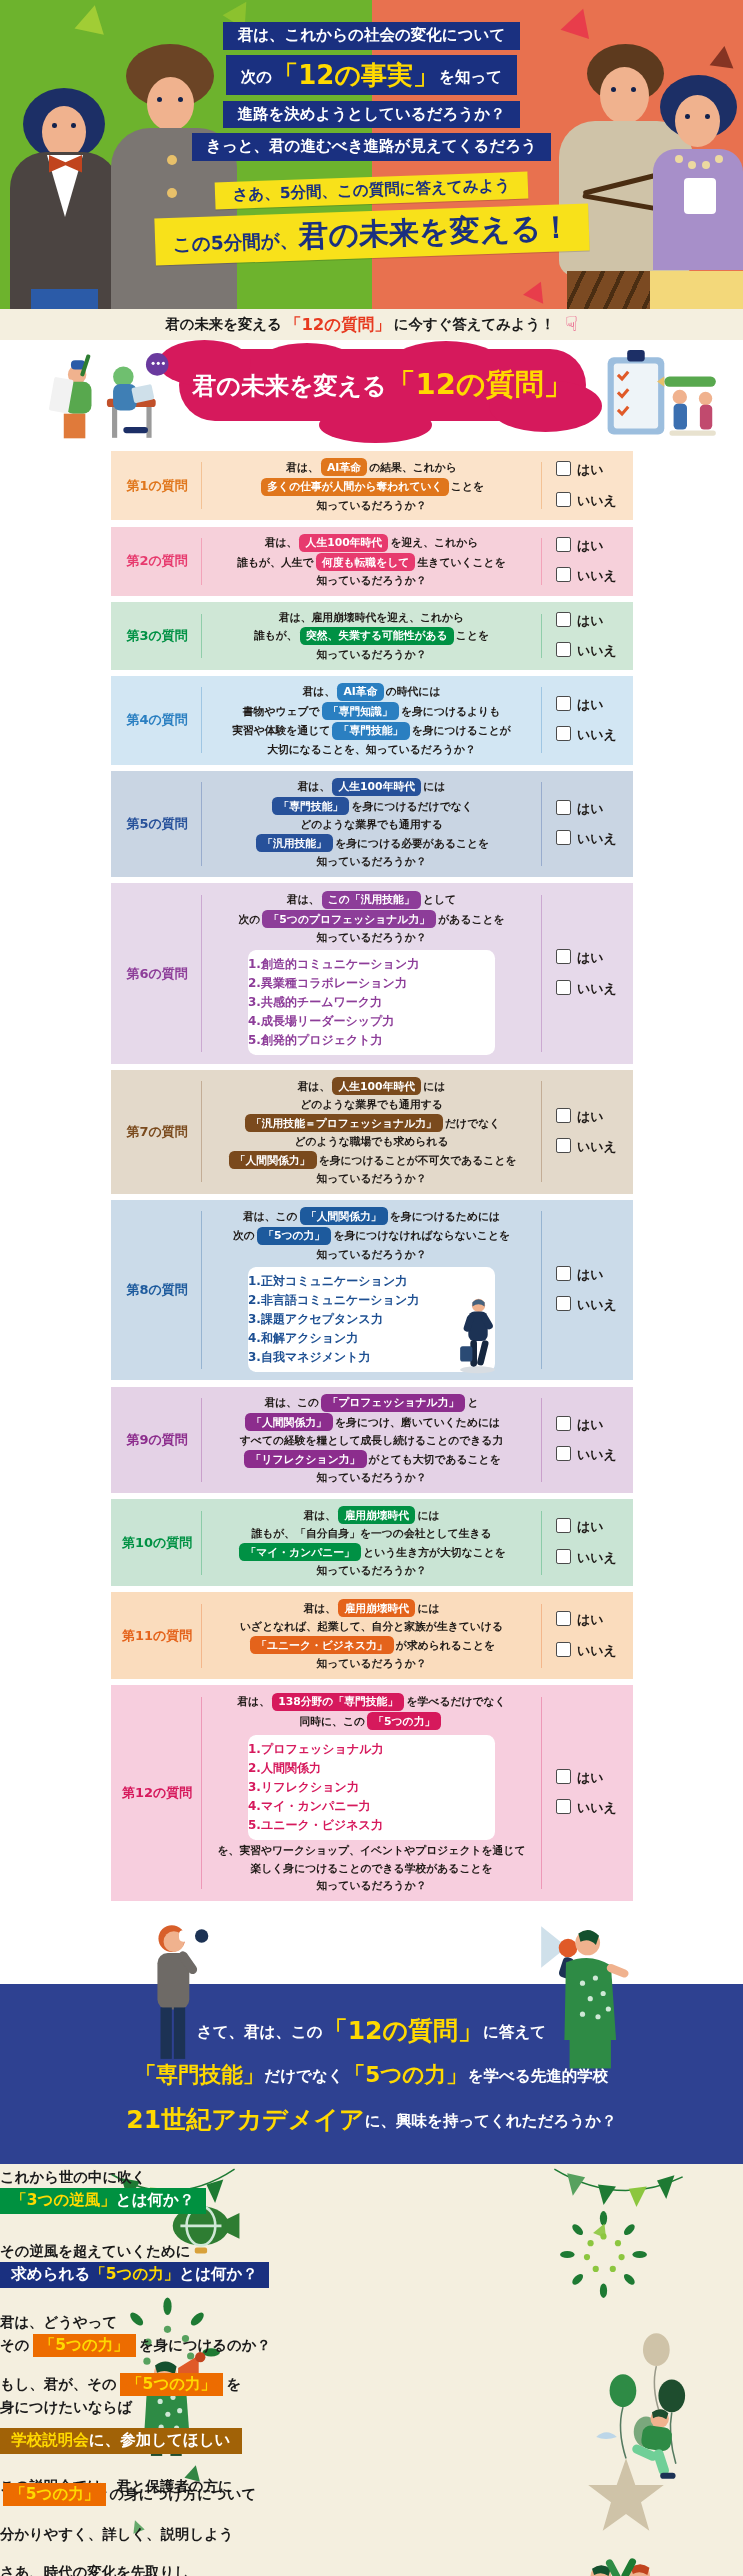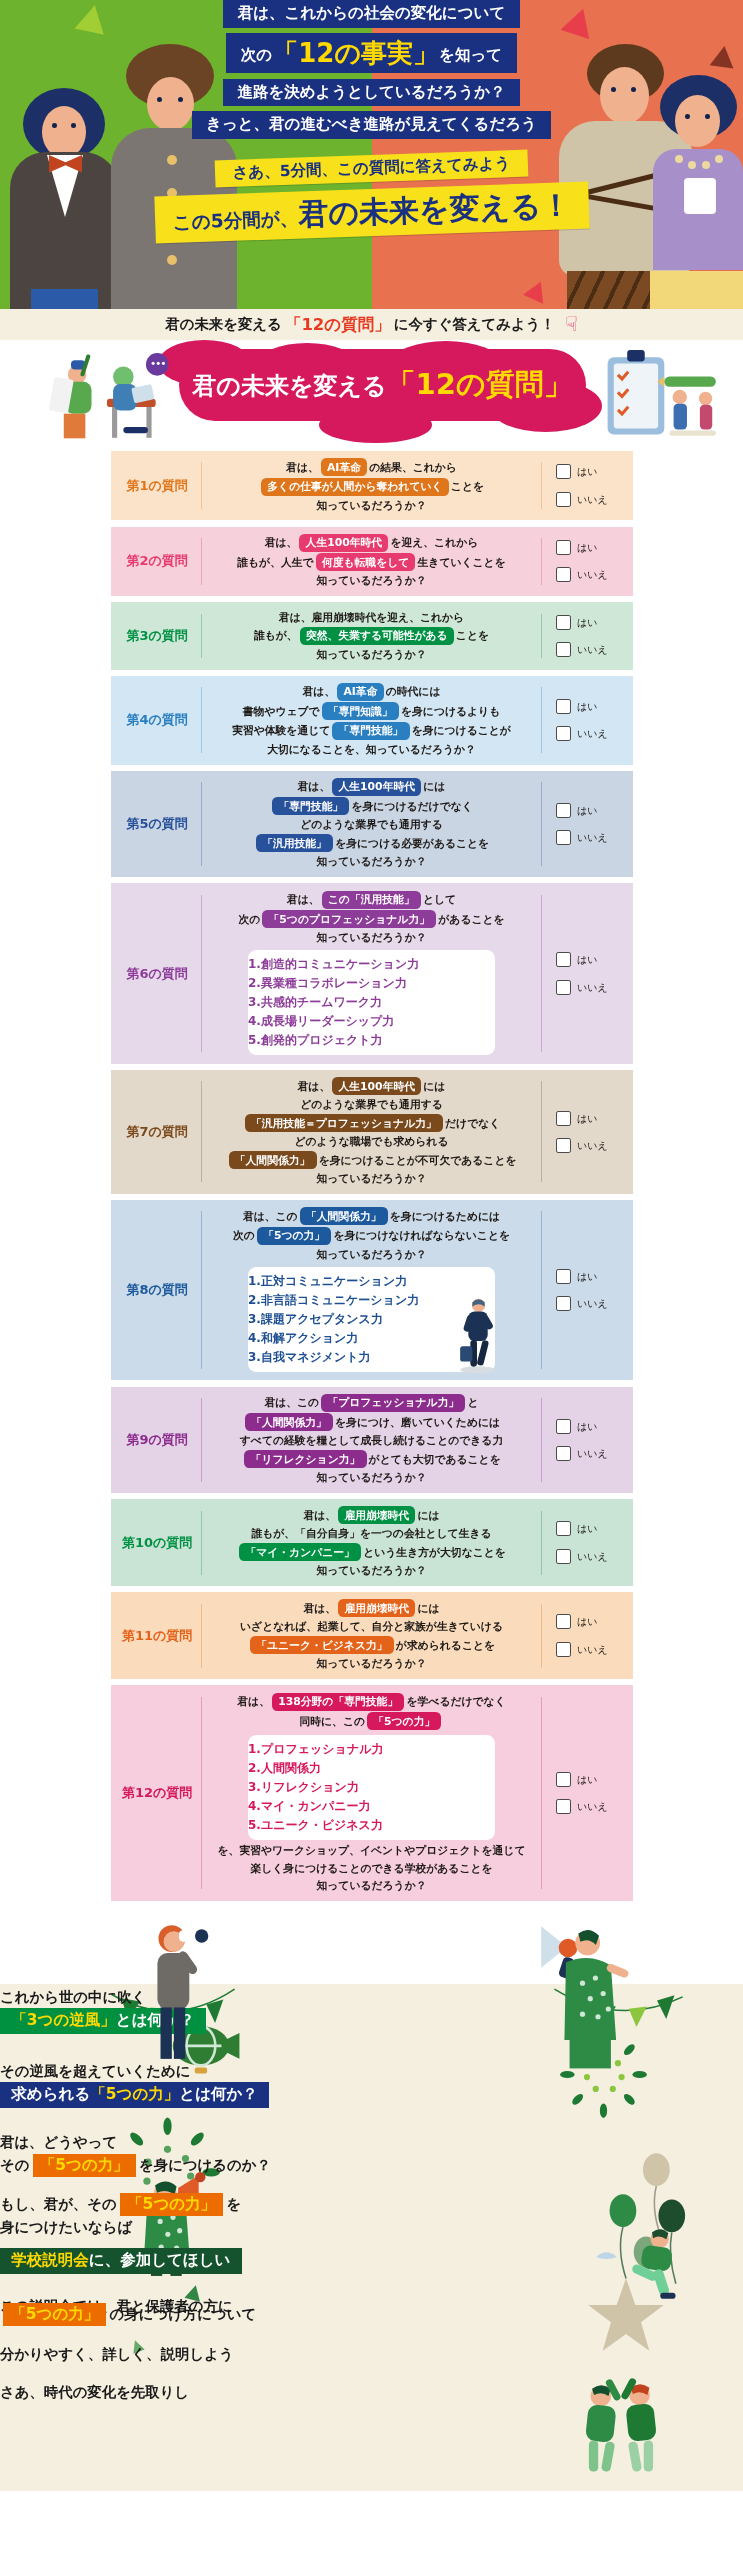--- a/index.html
+++ b/index.html
@@ -36,21 +36,21 @@
   .questions{width:522px;margin:0 auto;display:flex;flex-direction:column;gap:6.2px}
   .qrow{display:flex;align-items:center;background:var(--bg);padding:5.2px 3.1px}
   .qlabel{width:87px;text-align:center;font-size:13px;font-weight:800;color:var(--ac);flex:none}
   .qsep{width:1px;align-self:stretch;margin:6.2px 0;background:var(--ac);opacity:.30;flex:none}
   .qbody{flex:1;text-align:center;color:#1f1a17;font-size:10.8px;font-weight:700;padding:1px 2.1px}
   .ql{margin:0.5px 0;line-height:17px}
   .chip{display:inline-block;background:var(--ac);color:#fff;border-radius:5.2px;padding:0.5px 6.2px;margin:0.5px 2.1px;font-weight:800}
   .qlist{position:relative;background:#fff;border-radius:8.2px;width:247px;margin:4.1px auto 2.1px;padding:5.2px 0;text-align:left}
   .qlist .li{font-size:12px;font-weight:800;color:var(--lc);line-height:19px;}
   .qans{width:87px;flex:none;display:flex;flex-direction:column;gap:12.4px;padding-left:13.4px;box-sizing:border-box}
-  .ansrow{display:flex;align-items:flex-end;gap:6.2px;font-size:10px;font-weight:400;color:#1f1a17;cursor:pointer}
+  .ansrow{display:flex;align-items:flex-start;gap:6.2px;font-size:13px;font-weight:700;color:#1f1a17;cursor:pointer}
   .cb{width:13px;height:13px;background:#fff;border:1px solid #4a4a4a;border-radius:2.1px;flex:none}
   .r0{--bg:#fbe3ca;--ac:#e0761c}
   .r1{--bg:#f6d0da;--ac:#e73a6e}
   .r2{--bg:#cfe7d6;--ac:#009144}
   .r3{--bg:#d2e6f3;--ac:#2a7fc1}
   .r4{--bg:#c9d5e3;--ac:#27519a}
   .r5{--bg:#e6d9ea;--ac:#8d3d99;--lc:#8d3d99}
   .r6{--bg:#e3d9ca;--ac:#7a4a1d}
   .r7{--bg:#cbdbe9;--ac:#1d5a9d;--lc:#1d4f92}
   .r8{--bg:#e4d2e6;--ac:#8c2d8d}
@@ -65,21 +65,21 @@
   .band .yb{color:#ffd900;font-size:25px;vertical-align:-2.1px}
   .band .ym{color:#ffd900;font-size:21.6px;vertical-align:-1.5px}
   
   .bottom{position:relative;height:507px;background:#f4efdf;overflow:hidden}
   .babs{position:absolute;left:0;width:100%;text-align:left;font-weight:800;white-space:nowrap}
   .blk{font-size:14.4px;color:#1a1a1a}
   .cbox{display:inline-block;padding:2.6px 11.3px;font-size:15.5px}
   .cbox .y{color:#ffd900}.cbox .w{color:#fff}
   .greenbox{background:#009140}
   .navybox2{background:#1a3080}
-  .purplebox{background:#14532d}
+  .purplebox{background:#a16207}
   .ochip{display:inline-block;background:#ed6c00;color:#ffd900;padding:1px 7.2px;font-size:15.5px;font-weight:800;margin:0 3.1px}
   .deco{position:absolute;pointer-events:none}
 </style>
 </head>
 <body>
 
 <div class="page">
 
   <div class="hero">
     <div class="hero-left"></div>
@@ -134,21 +134,21 @@
       <div class="rect" style="left:653px;top:149px;width:90px;height:121px;background:#a78fc9;border-radius:23px 23px 0 0"></div>
       <div class="blob" style="left:675px;top:155px;width:8.2px;height:8.2px;background:#ecd9a0"></div>
       <div class="blob" style="left:688px;top:161px;width:8.2px;height:8.2px;background:#ecd9a0"></div>
       <div class="blob" style="left:702px;top:161px;width:8.2px;height:8.2px;background:#ecd9a0"></div>
       <div class="blob" style="left:715px;top:155px;width:8.2px;height:8.2px;background:#ecd9a0"></div>
       <div class="rect" style="left:684px;top:178px;width:32px;height:36px;background:#fff;border-radius:4.1px"></div>
       <div class="rect" style="left:650px;top:271px;width:93px;height:39px;background:#f3d87a"></div>
     </div>
 
     <div class="hero-center">
-      <div class="navybox" style="margin-top:0"><span>君は、これからの社会の変化について</span></div>
+      <div class="navybox" style="margin-top:22px"><span>君は、これからの社会の変化について</span></div>
       <div class="navybox" style="margin-top:5.2px"><span>次の</span><span class="big">「12の事実」</span><span>を知って</span></div>
       <div class="navybox" style="margin-top:5.2px"><span>進路を決めようとしているだろうか？</span></div>
       <div class="navybox" style="margin-top:5.2px"><span>きっと、君の進むべき進路が見えてくるだろう</span></div>
       <div class="yellowbox" style="margin-top:16.5px;font-size:15.5px"><span>さあ、5分間、この質問に答えてみよう</span></div>
       <div class="yellowbox" style="margin-top:6.2px"><span style="font-size:18.6px">この5分間が、</span><span style="font-size:30px">君の未来を変える！</span></div>
     </div>
   </div>
 
   <div class="strip">
     <span class="t1">君の未来を変える</span>
@@ -526,20 +526,25 @@
         <circle cx="165" cy="160" r="5" fill="#cfe8d6"></circle>
         <circle cx="190" cy="150" r="5" fill="#cfe8d6"></circle>
         <circle cx="150" cy="190" r="5" fill="#cfe8d6"></circle>
         <circle cx="180" cy="195" r="5" fill="#cfe8d6"></circle>
         <circle cx="200" cy="180" r="5" fill="#cfe8d6"></circle>
       <rect x="196" y="98" width="44" height="16" rx="8" fill="#f0b28e" transform="rotate(22 218 106)"></rect>
       <rect x="125" y="240" width="80" height="55" fill="#2e8b45"></rect>
     </svg>
   </div>
 
+  <div class="band">
+    <p class="ln" style="padding-top:30px"><span class="w30">さて、君は、この</span><span class="yb">「12の質問」</span><span class="w30">に答えて</span></p>
+    <p class="ln" style="margin-top:13.4px"><span class="ym">「専門技能」</span><span class="w30">だけでなく</span><span class="ym">「5つの力」</span><span class="w30">を学べる先進的学校</span></p>
+    <p class="ln" style="margin-top:13.4px"><span class="yb">21世紀アカデメイア</span><span class="w30">に、興味を持ってくれただろうか？</span></p>
+  </div>
 
   <div class="bottom">
 
     <svg class="deco" style="left:111px;top:0" width="124" height="77" viewBox="0 0 240 150">
       <path d="M0 20 Q120 90 240 10" stroke="#1e7a33" stroke-width="3" fill="none"></path>
       <polygon points="20,28 56,34 32,70" fill="#1e7a33"></polygon>
         <polygon points="75,46 110,48 88,86" fill="#8cc63f"></polygon>
         <polygon points="130,52 164,48 146,90" fill="#57a15e"></polygon>
         <polygon points="185,40 218,30 202,76" fill="#1e7a33"></polygon>
     </svg>

